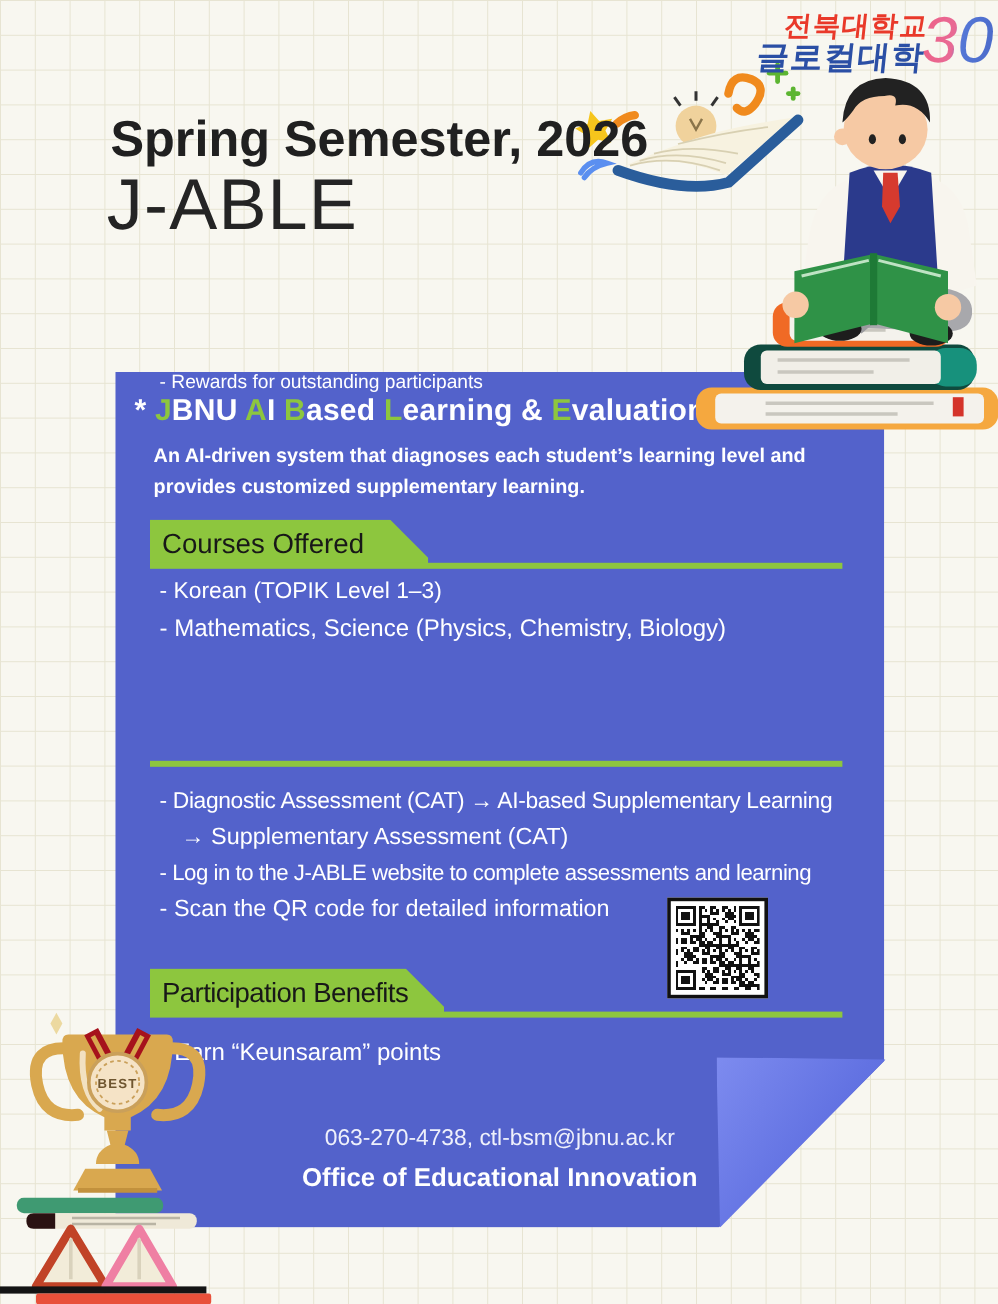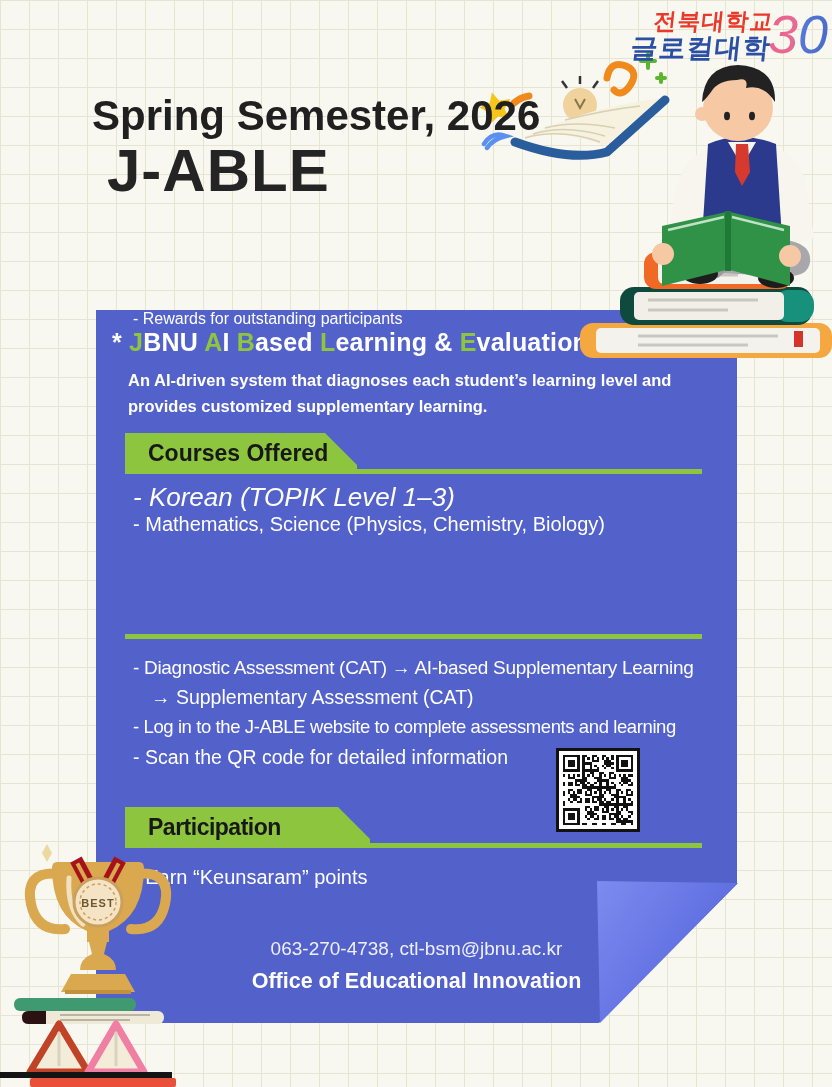--- a/index.html
+++ b/index.html
@@ -14,47 +14,47 @@
   
   .logo{position:absolute;top:8px;right:4px;display:flex;align-items:flex-start;z-index:6;}
   .logo-lines{display:flex;flex-direction:column;align-items:flex-end;transform:skewX(-6deg);}
   .logo-l1{font-size:23px;font-weight:800;color:#e9392a;letter-spacing:1px;line-height:26px;}
   .logo-l2{font-size:27px;font-weight:800;color:#2b4fa5;letter-spacing:1px;line-height:29px;}
   .logo-badge{font-size:54px;font-weight:400;font-style:italic;line-height:52px;margin-left:-4px;
     background:linear-gradient(100deg,#ee5f86 0%,#e86a95 45%,#5577d6 55%,#4a69c8 100%);
     -webkit-background-clip:text;background-clip:text;color:transparent;}
   
   .semester{position:absolute;left:92px;top:92px;font-size:42px;font-weight:700;color:#202020;z-index:5;}
-  .title{position:absolute;left:89px;top:136px;font-size:60px;font-weight:700;color:#242424;letter-spacing:1px;z-index:5;padding-left:18px;}
+  .title{position:absolute;left:89px;top:136px;font-size:60px;font-weight:400;color:#242424;letter-spacing:1px;z-index:5;}
   .subtitle{position:absolute;left:94px;top:208px;font-size:37px;font-weight:800;color:#4d63cc;line-height:49px;letter-spacing:.5px;z-index:5;}
   
   .decor-book{position:absolute;left:455px;top:48px;z-index:4;}
   .boy{position:absolute;left:578px;top:42px;z-index:4;}
   .trophy{position:absolute;left:5px;top:838px;z-index:5;}
   .bookshelf{position:absolute;left:0px;top:998px;z-index:5;}
   
   .panel{position:absolute;left:96px;top:310px;width:641px;height:713px;background:#5362cb;z-index:2;
     clip-path:polygon(0 0,100% 0,100% 574px,503px 100%,0 100%);}
   .fold{position:absolute;left:597px;top:881px;width:141px;height:142px;z-index:3;
     clip-path:polygon(0 0,100% 2px,3px 100%);
     background:linear-gradient(125deg,#7d8bef 0%,#6272e2 55%,#5565d6 100%);
     filter:drop-shadow(0 -5px 5px rgba(22,28,84,.35));}
   
   .intro-line{position:absolute;left:16px;top:18px;font-size:25px;font-weight:800;color:#ffffff;letter-spacing:.2px;}
   .intro-line .g{color:#8dc63e;}
   .intro-desc{position:absolute;left:32px;top:57px;font-size:16.5px;font-weight:700;color:#ffffff;line-height:26px;}
-  .tag{position:absolute;left:29px;height:40px;background:#8dc63e;color:#181818;font-weight:700;
-    font-size:23px;line-height:40px;padding-left:23px;box-sizing:border-box;
+  .tag{position:absolute;left:29px;height:40px;background:#8dc63e;color:#181818;font-weight:400;
+    font-size:23px;line-height:40px;padding-left:10px;box-sizing:border-box;
     clip-path:polygon(0 0,calc(100% - 32px) 0,100% calc(100% - 8px),100% 100%,0 100%);}
   .tag-line{position:absolute;left:29px;width:577px;height:5px;background:#8dc63e;}
   .tag-courses{top:123px;width:232px;}   .line-courses{top:159px;}
   .tag-details{top:288px;width:212px;}   .line-details{top:324px;}
   .tag-benefits{top:497px;width:245px;letter-spacing:-.5px;} .line-benefits{top:533px;}
   .item{position:absolute;left:37px;color:#ffffff;font-weight:500;}
-  .c-item1{top:172px;font-size:26px;font-style:italic;}
+  .c-item1{top:172px;font-size:19px;}
   .c-item2{top:203px;font-size:20px;}
   .c-note{top:236px;left:46px;font-size:14px;font-weight:400;color:#eef1fc;}
   .d-item1{top:347px;font-size:19px;letter-spacing:-.3px;}
   .d-item1b{top:376px;left:55px;font-size:19.5px;}
   .d-item2{top:406px;font-size:18.5px;letter-spacing:-.4px;}
   .d-item3{top:436px;font-size:19.5px;}
   .b-item1{top:556px;font-size:20px;}
   .b-item2:  ;
   .b-item1b{top:589px;font-size:20px;}
   .qr{position:absolute;left:460px;top:438px;width:70px;height:70px;background:#ffffff;

